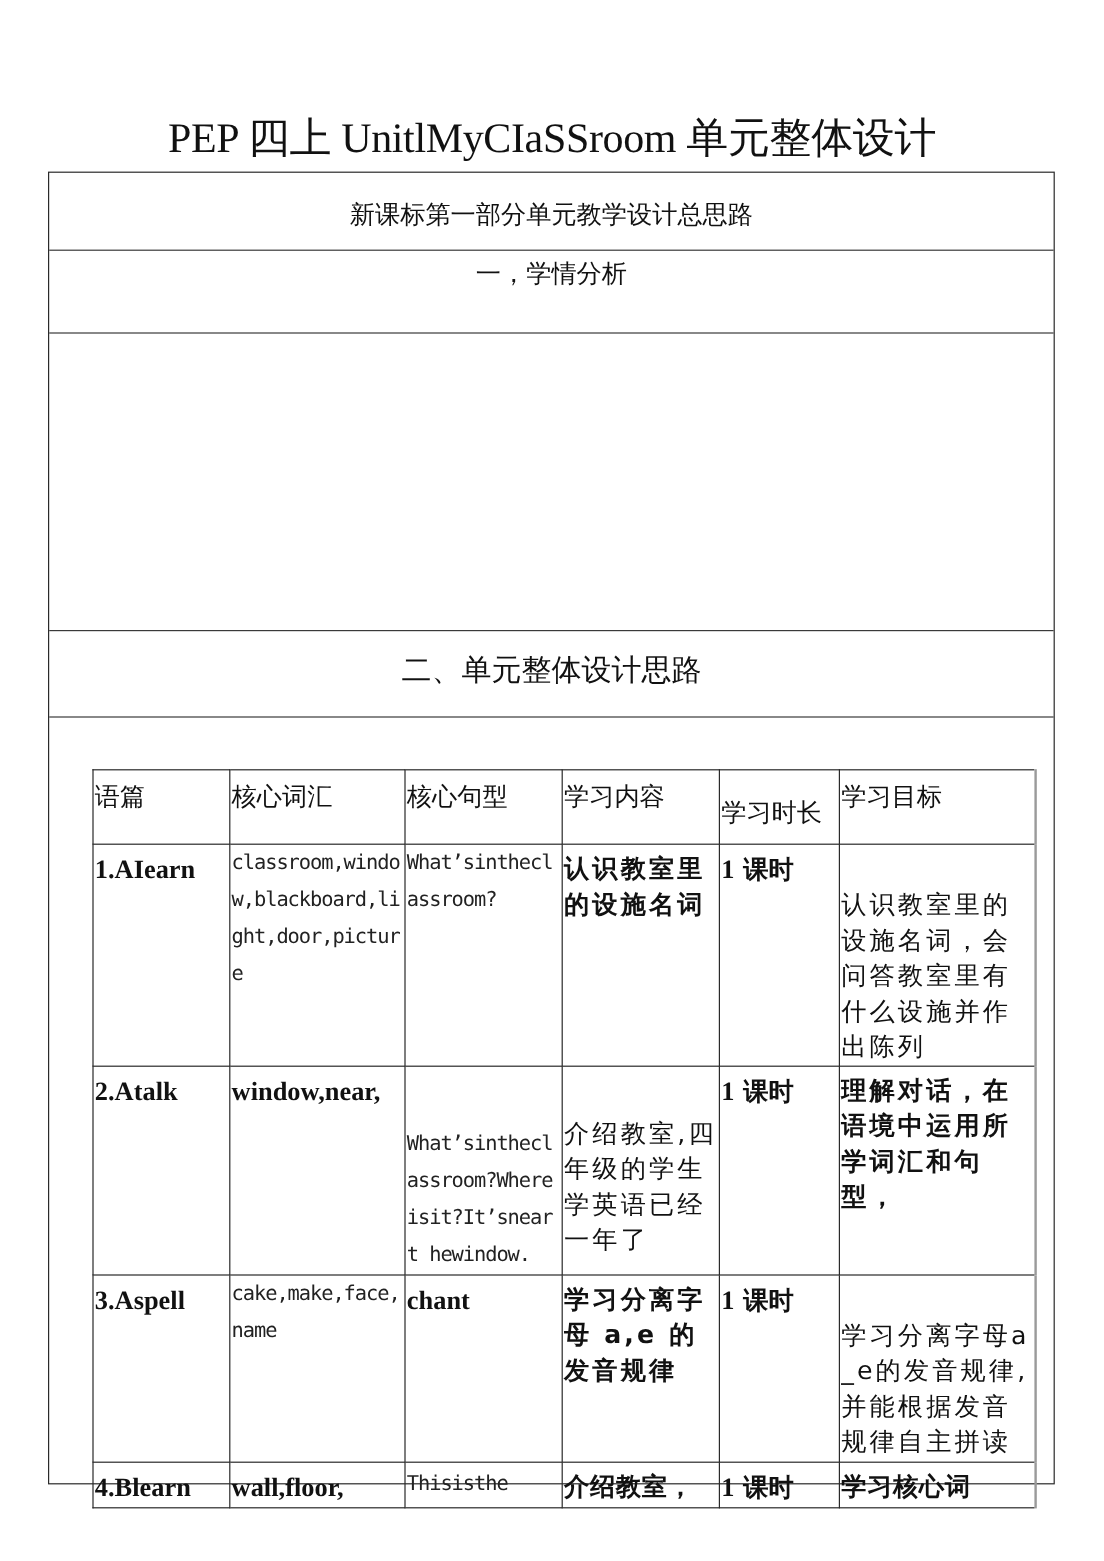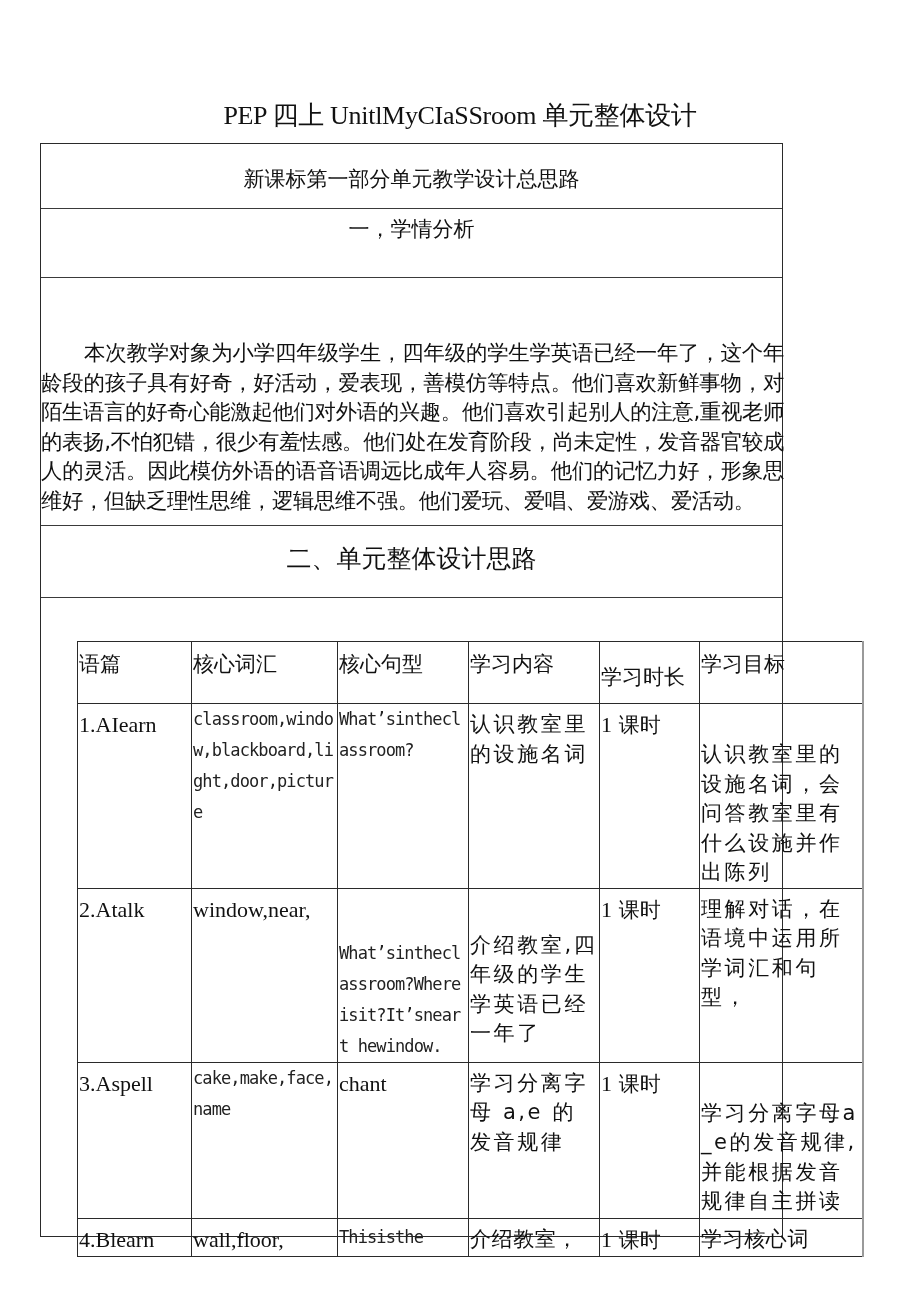--- a/index.html
+++ b/index.html
@@ -15,30 +15,30 @@
       color: #111111;
       font-family: "DejaVu Sans", "Liberation Sans", sans-serif;
     }
     .doc-title {
       position: absolute;
       left: 0;
       top: 96px;
       width: 920px;
       text-align: center;
       font-family: "Liberation Serif", "DejaVu Serif", serif;
-      font-size: 26px;
+      font-size: 35px;
       line-height: 40px;
       letter-spacing: -0.3px;
       color: #111;
     }
     .outer {
       position: absolute;
       left: 40px;
       top: 143px;
-      width: 743px;
+      width: 839px;
       height: 1094px;
       border: 1.5px solid #2a2a2a;
       box-sizing: border-box;
     }
     .hline {
       position: absolute;
       left: 0;
       right: 0;
       height: 0;
       border-top: 1.5px solid #3a3a3a;
@@ -120,36 +120,35 @@
       letter-spacing: 2.6px;
     }
     .hours {
       font-size: 21px;
       line-height: 29px;
     }
     .hours .num {
       font-family: "Liberation Serif", "DejaVu Serif", serif;
       font-size: 22px;
     }
-    .pad-top-sm { padding-top: 6px !important; }
+    .pad-top-sm { padding-top: 6px !important; font-weight: bold; }
   </style>
 </head>
 <body>
 
 <div class="doc-title">PEP 四上 UnitlMyCIaSSroom 单元整体设计</div>
 
 <div class="outer">
 
   <div class="section-head" style="top:20px;">新课标第一部分单元教学设计总思路</div>
   <div class="hline" style="top:64px;"></div>
 
   <div class="section-head" style="top:72px;font-family:Liberation Mono, monospace;">一，学情分析</div>
   <div class="hline" style="top:133px;"></div>
 
-  <div class="para">本次教学对象为小学四年级学生，四年级的学生学英语已经一年了，这个年龄段的孩子具有好奇，好活动，爱表现，善模仿等特点。他们喜欢新鲜事物，对陌生语言的好奇心能激起他们对外语的兴趣。他们喜欢引起别人的注意,重视老师的表扬,不怕犯错，很少有羞怯感。他们处在发育阶段，尚未定性，发音器官较成人的灵活。因此模仿外语的语音语调远比成年人容易。他们的记忆力好，形象思维好，但缺乏理性思维，逻辑思维不强。他们爱玩、爱唱、爱游戏、爱活动。</div>
   <div class="hline" style="top:381px;"></div>
 
   <div class="section-head big" style="top:398px;">二、单元整体设计思路</div>
   <div class="hline" style="top:453px;"></div>
 
   <table class="inner">
     <colgroup>
       <col style="width:114px">
       <col style="width:146px">
       <col style="width:131px">

